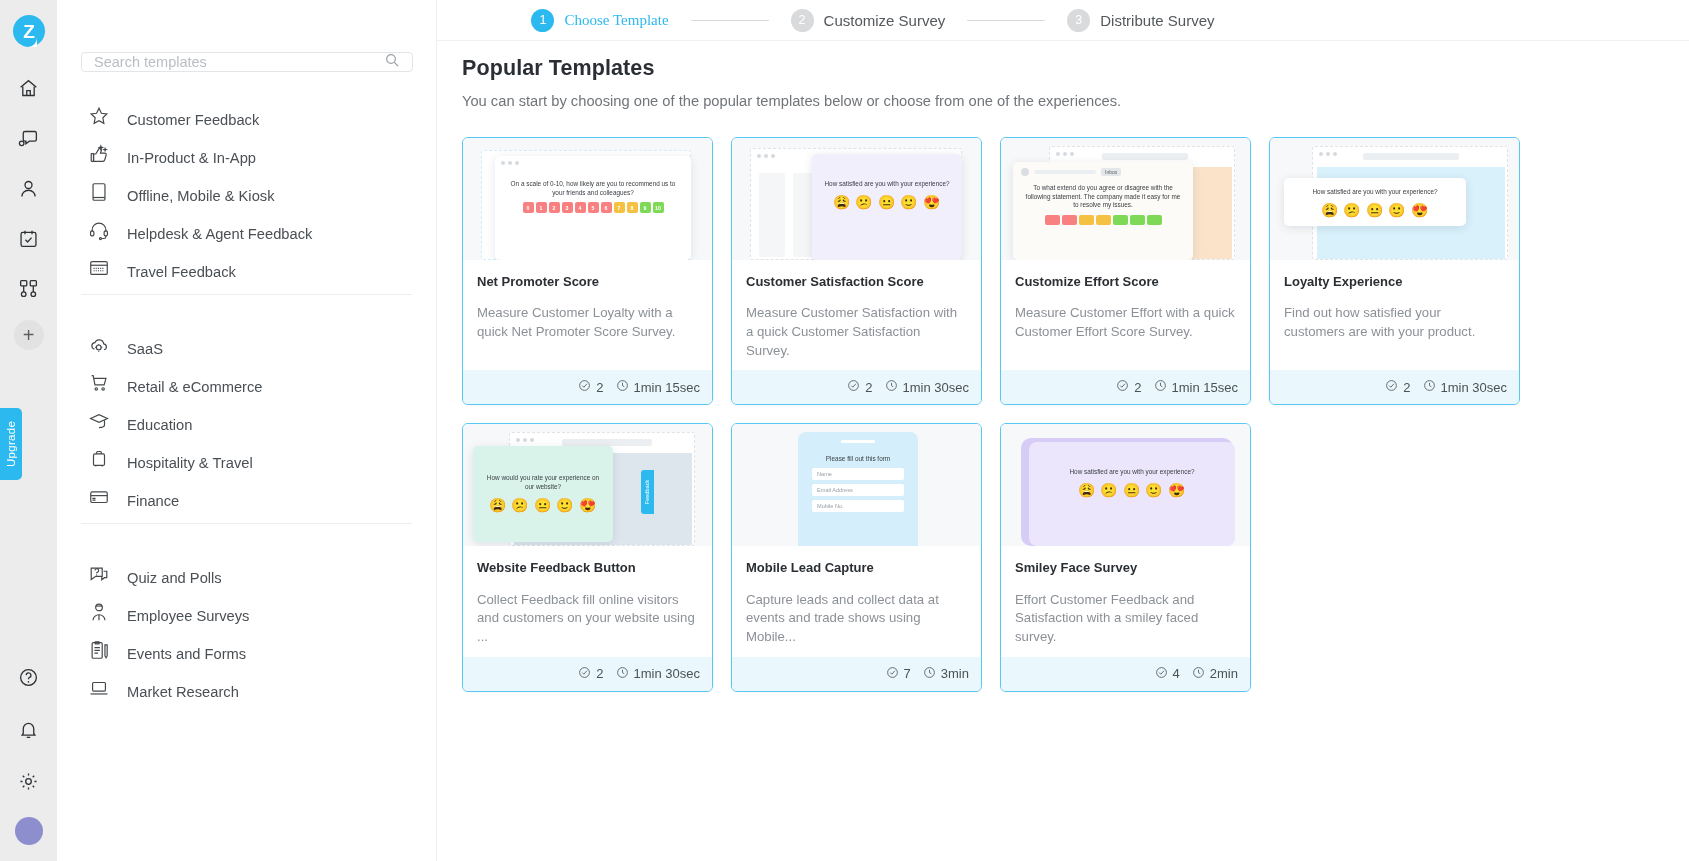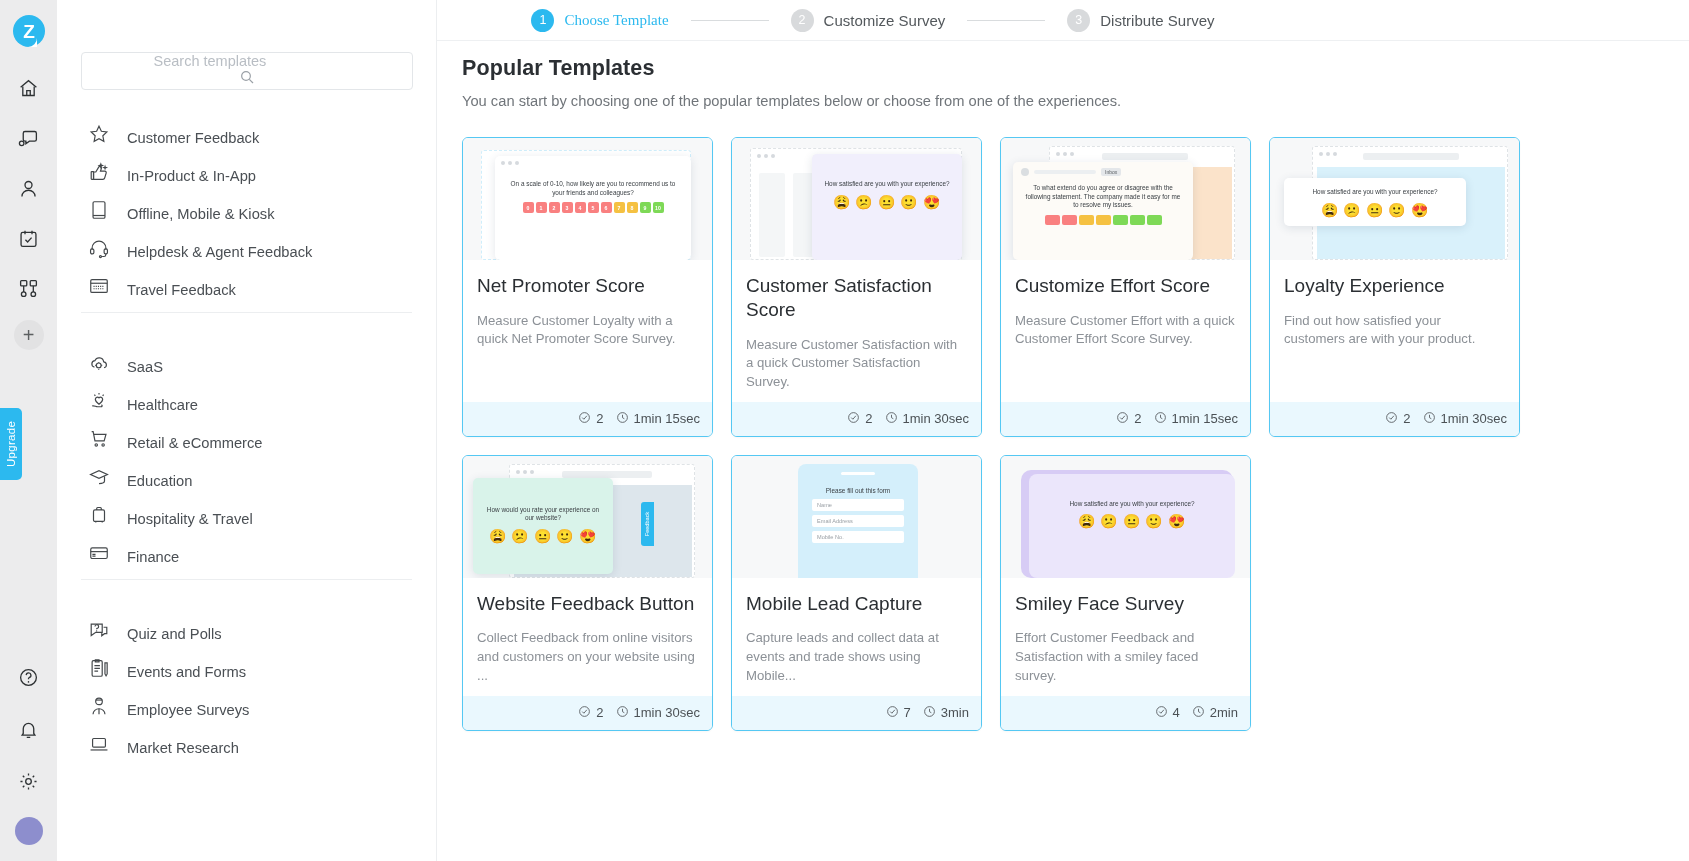--- a/index.html
+++ b/index.html
@@ -46,22 +46,22 @@
   .avatar { width: 28px; height: 28px; border-radius: 50%; background: #8d8ecd; }
 
   
   .sidebar {
     width: 380px; flex: 0 0 380px; height: 861px;
     background: #fff; border-right: 1px solid #eceef0;
     padding: 0 24px;
   }
   .search-wrap { padding: 52px 0 0 0; }
   .search-box {
-    height: 38px; border: 1px solid #e3e6e9; border-radius: 4px;
-    display: flex; align-items: center; padding: 0 12px; width: 332px; flex-direction: column;
+    height: 20px; border: 1px solid #e3e6e9; border-radius: 4px;
+    display: flex; align-items: center; padding: 0 12px; width: 332px;
   }
   .search-box input {
     border: none; outline: none; flex: 1;
     font-size: 14.5px; color: #3c4043;
     font-family: "Liberation Sans", sans-serif; background: transparent;
   }
   .search-box input::placeholder { color: #b9bec4; }
   .nav-group { padding: 18px 0 0 0; }
   .nav-item {
     display: flex; align-items: flex-end; gap: 16px;
@@ -97,21 +97,21 @@
 
   .grid { display: flex; flex-wrap: wrap; gap: 18px; margin-top: 28px; width: 1076px; }
 
   .card {
     width: 251px; border: 1px solid #55c8f3; border-radius: 6px;
     background: #fff; overflow: hidden; display: flex; flex-direction: column;
     box-shadow: 0 1px 2px rgba(0,0,0,.03);
   }
   .card-preview { height: 122px; background: #f7f8f9; position: relative; overflow: hidden; }
   .card-body { padding: 14px 14px 10px 14px; flex: 1; }
-  .card-title { font-size: 19px; font-weight: normal; color: #2b2f33; line-height: 1.25; }
+  .card-title { font-size: 13px; font-weight: bold; color: #2b2f33; line-height: 1.25; }
   .card-desc { font-size: 13.2px; color: #8c9197; line-height: 1.42; margin-top: 14px; }
   .card-foot {
     background: #eaf8fe; height: 34px; display: flex; align-items: center;
     justify-content: flex-end; gap: 12px; padding: 0 12px;
     font-size: 13px; color: #4b5155;
   }
   .foot-item { display: flex; align-items: center; gap: 5px; }
 
   
   .mini { position: absolute; }
@@ -295,30 +295,20 @@
             <path d="M7 16.5a3.6 3.6 0 0 1 .6-7.1 5 5 0 0 1 9.5 1.3 3.3 3.3 0 0 1 .4 6.5"></path>
             <circle cx="11.7" cy="14.6" r="2.6"></circle>
             <path d="M11.7 10.8v1M11.7 18.4v1M15.5 14.6h-1M8.9 14.6h-1"></path>
           </svg>
         </span>
         <span class="lb">SaaS</span>
       </div>
       <div class="nav-item">
         <span class="ic">
           <svg width="22" height="22" viewBox="0 0 24 24" fill="none" stroke="#44484b" stroke-width="1.3">
-            <path d="M12 15.5s-4-2.8-4-5.4a2.3 2.3 0 0 1 4-1.5 2.3 2.3 0 0 1 4 1.5c0 2.6-4 5.4-4 5.4z"></path>
-            <path d="M4.5 17.5c2-1 4 .8 6 .8h3.6c1.3 0 2-1.6.5-2.1"></path>
-            <path d="M12 3.2v1.6M7 5l1 1.3M17 5l-1 1.3"></path>
-          </svg>
-        </span>
-        <span class="lb">Healthcare</span>
-      </div>
-      <div class="nav-item">
-        <span class="ic">
-          <svg width="22" height="22" viewBox="0 0 24 24" fill="none" stroke="#44484b" stroke-width="1.3">
             <path d="M4 4h1.6l2 10h10l2-7H6.6"></path>
               <circle cx="9" cy="18.5" r="1.3"></circle>
               <circle cx="16.5" cy="18.5" r="1.3"></circle>
           </svg>
         </span>
         <span class="lb">Retail &amp; eCommerce</span>
       </div>
       <div class="nav-item">
         <span class="ic">
           <svg width="22" height="22" viewBox="0 0 24 24" fill="none" stroke="#44484b" stroke-width="1.3">
@@ -360,38 +350,38 @@
               <path d="M7.6 8.2a2 2 0 1 1 2.4 2c-.4.2-.6.5-.6 1"></path>
               <circle cx="9.4" cy="13" r=".7" fill="#44484b" stroke="none"></circle>
             <path d="M17 9h3.5v7h-2.5l-3 2.3v-2.3h-.5"></path>
           </svg>
         </span>
         <span class="lb">Quiz and Polls</span>
       </div>
       <div class="nav-item">
         <span class="ic">
           <svg width="22" height="22" viewBox="0 0 24 24" fill="none" stroke="#44484b" stroke-width="1.3">
+            <circle cx="12" cy="7" r="3.6"></circle>
+              <path d="M8.4 5.5h7.2"></path>
+            <path d="M5.5 21c0-3.4 2.9-6 6.5-6s6.5 2.6 6.5 6"></path>
+              <path d="M12 15v6"></path>
+          </svg>
+        </span>
+        <span class="lb">Employee Surveys</span>
+      </div>
+      <div class="nav-item">
+        <span class="ic">
+          <svg width="22" height="22" viewBox="0 0 24 24" fill="none" stroke="#44484b" stroke-width="1.3">
             <rect x="4.5" y="4" width="11" height="17" rx="1.4"></rect>
               <path d="M8 3h4v2.4H8z"></path>
             <path d="M7 9.5h6M7 12.5h6M7 15.5h4"></path>
               <path d="M18.5 6.5v12l1.2 2 1.2-2v-12z"></path>
           </svg>
         </span>
         <span class="lb">Events and Forms</span>
-      </div>
-      <div class="nav-item">
-        <span class="ic">
-          <svg width="22" height="22" viewBox="0 0 24 24" fill="none" stroke="#44484b" stroke-width="1.3">
-            <circle cx="12" cy="7" r="3.6"></circle>
-              <path d="M8.4 5.5h7.2"></path>
-            <path d="M5.5 21c0-3.4 2.9-6 6.5-6s6.5 2.6 6.5 6"></path>
-              <path d="M12 15v6"></path>
-          </svg>
-        </span>
-        <span class="lb">Employee Surveys</span>
       </div>
       <div class="nav-item">
         <span class="ic">
           <svg width="22" height="22" viewBox="0 0 24 24" fill="none" stroke="#44484b" stroke-width="1.3">
             <rect x="5" y="6" width="14" height="9.5" rx="1.2"></rect>
               <path d="M2.8 18.5h18.4"></path>
           </svg>
         </span>
         <span class="lb">Market Research</span>
       </div>
@@ -658,21 +648,21 @@
                     <span>😕</span>
                     <span>😐</span>
                     <span>🙂</span>
                     <span>😍</span>
                 </div>
               </div>
             </div>
           </div>
           <div class="card-body">
             <div class="card-title">Website Feedback Button</div>
-            <div class="card-desc">Collect Feedback from online visitors and customers on your website using ...</div>
+            <div class="card-desc">Collect Feedback fill online visitors and customers on your website using ...</div>
           </div>
           <div class="card-foot">
             <div class="foot-item">
               <span>
                 <svg width="13" height="13" viewBox="0 0 24 24" fill="none" stroke="#5b6064" stroke-width="1.7">
                     <circle cx="12" cy="12" r="9"></circle>
                     <path d="M7.8 12.2l3 3 5.6-6.4"></path>
                   </svg>
               </span>
               <span>2</span>

